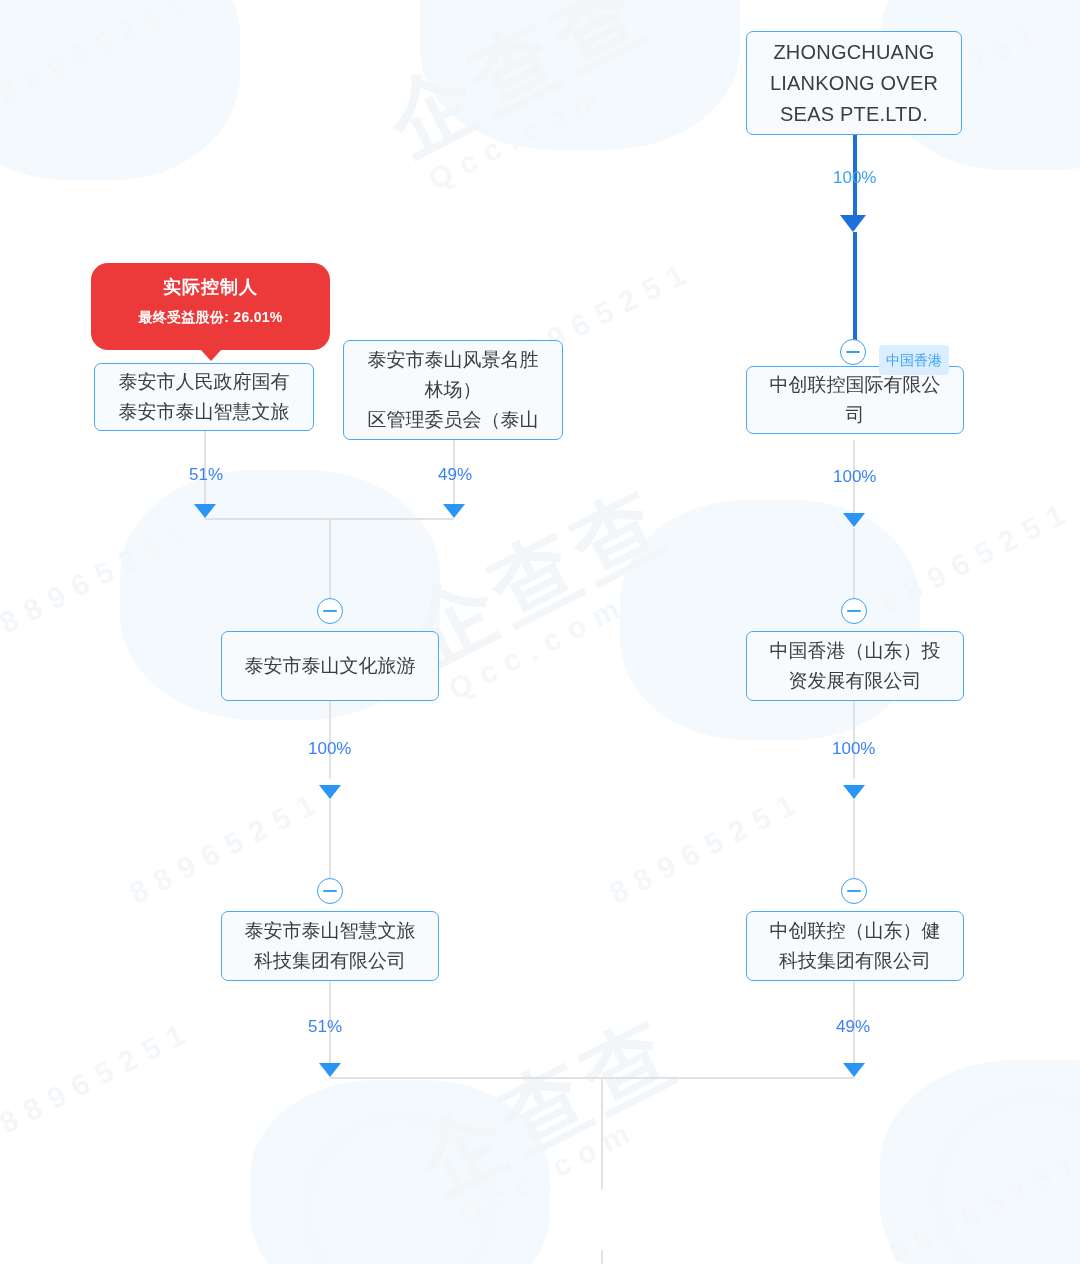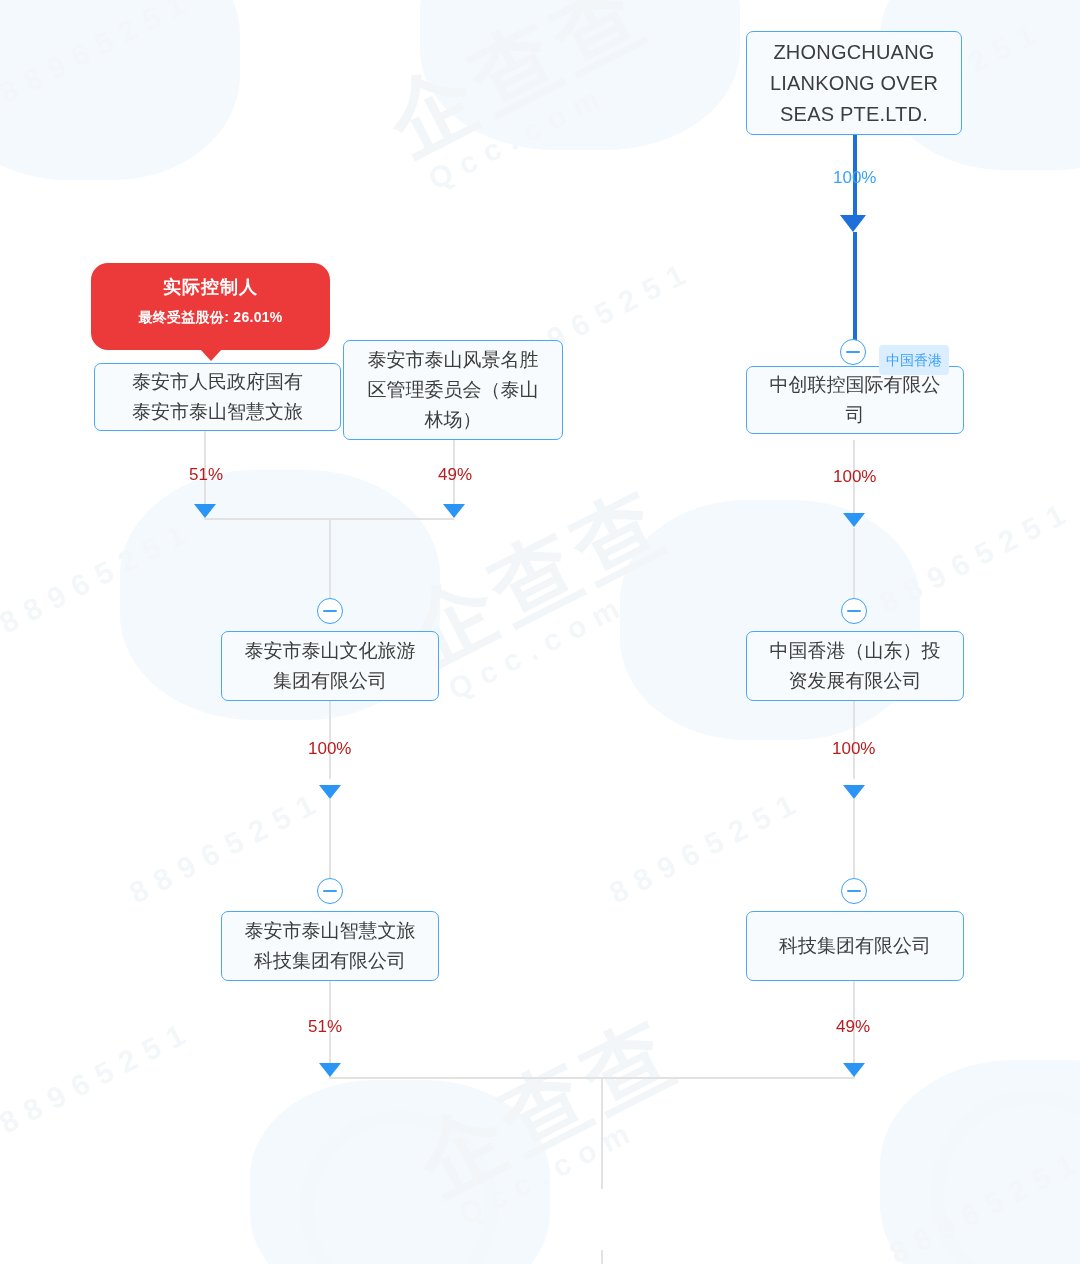--- a/index.html
+++ b/index.html
@@ -70,21 +70,21 @@
   }
   .arrow.hl {
     border-left-width: 13px;
     border-right-width: 13px;
     border-top: 17px solid #1e6fd9;
   }
 
   
   .pct {
     position: absolute;
-    color: #b91c1c;
+    color: #3b82f6;
     font-size: 17px;
     line-height: 1;
     white-space: nowrap;
   }
   .pct.hl { color: #3ba0f8; }
 
   
   .node {
     position: absolute;
     box-sizing: border-box;
@@ -271,49 +271,48 @@
         <div>SEAS PTE.LTD.</div>
       </div>
     </div>
 
     <div class="badge" style="left:91px; top:263px; width:239px; height:87px;">
       <div class="badge-line1">实际控制人</div>
       <div class="badge-line2">最终受益股份: 26.01%</div>
       <div class="badge-tail"></div>
     </div>
 
-    <div class="node" style="left:94px; top:363px; width:247px; height:68px;">
+    <div class="node" style="left:94px; top:363px; width:220px; height:68px;">
       <div class="node-inner">
         <div>泰安市人民政府国有</div>
         <div>泰安市泰山智慧文旅</div>
       </div>
     </div>
 
     <div class="node" style="left:343px; top:340px; width:220px; height:100px;">
       <div class="node-inner">
         <div>泰安市泰山风景名胜</div>
+        <div>林场）</div>
         <div>区管理委员会（泰山</div>
-        <div>林场）</div>
       </div>
     </div>
 
     <div class="collapse" style="left:840px; top:339px;"></div>
     <div class="region-tag" style="left:879px; top:345px;">中国香港</div>
     <div class="node" style="left:746px; top:366px; width:218px; height:68px;">
       <div class="node-inner">
         <div>中创联控国际有限公</div>
         <div>司</div>
       </div>
     </div>
 
     <div class="collapse" style="left:317px; top:598px;"></div>
     <div class="node" style="left:221px; top:631px; width:218px; height:70px;">
       <div class="node-inner">
         <div>泰安市泰山文化旅游</div>
-        <div>集团有限公司</div>
       </div>
     </div>
 
     <div class="collapse" style="left:841px; top:598px;"></div>
     <div class="node" style="left:746px; top:631px; width:218px; height:70px;">
       <div class="node-inner">
         <div>中国香港（山东）投</div>
         <div>资发展有限公司</div>
       </div>
     </div>
@@ -322,19 +321,20 @@
     <div class="node" style="left:221px; top:911px; width:218px; height:70px;">
       <div class="node-inner">
         <div>泰安市泰山智慧文旅</div>
         <div>科技集团有限公司</div>
       </div>
     </div>
 
     <div class="collapse" style="left:841px; top:878px;"></div>
     <div class="node" style="left:746px; top:911px; width:218px; height:70px;">
       <div class="node-inner">
+        <div>中创联控（山东）健</div>
         <div>科技集团有限公司</div>
       </div>
     </div>
 
 
   </div>
 </div>
 
 </body></html>

